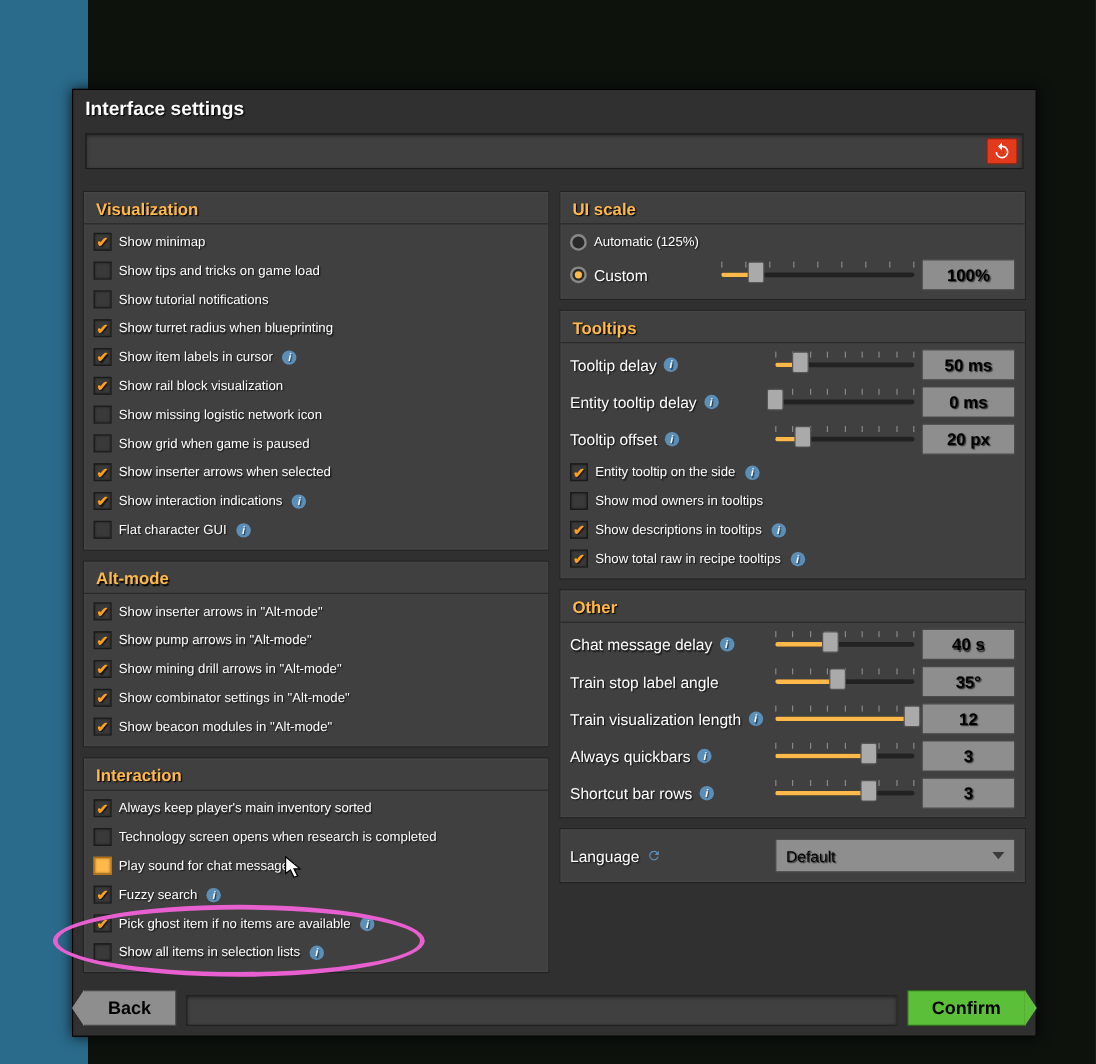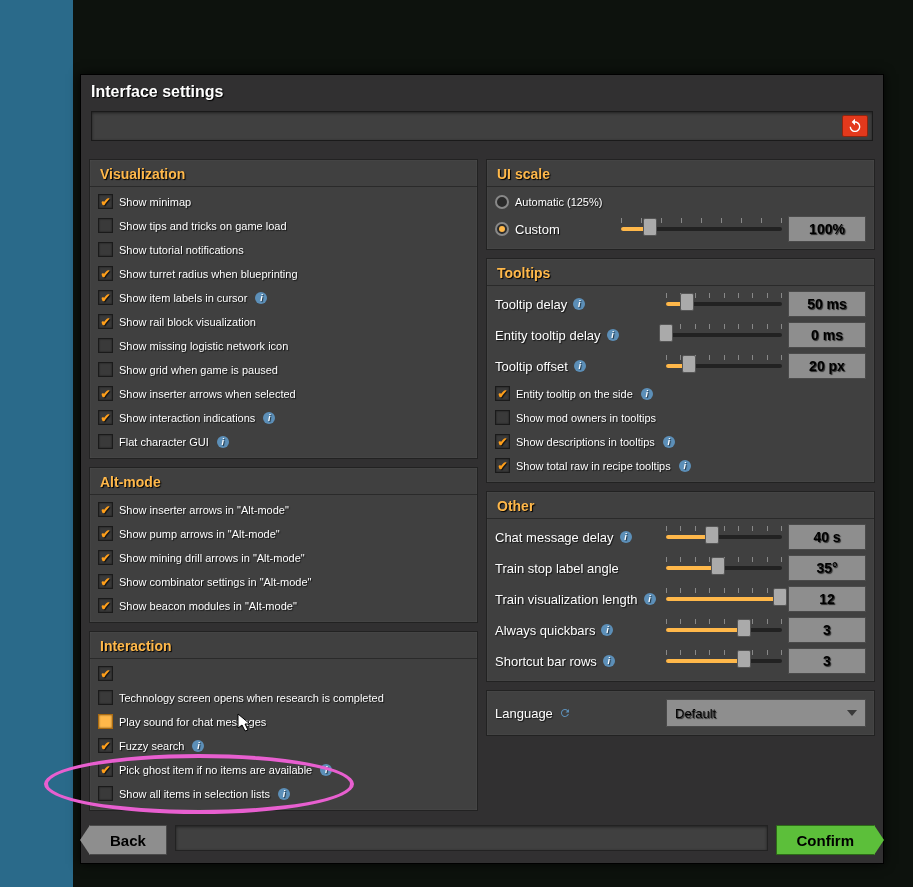--- a/index.html
+++ b/index.html
@@ -12,21 +12,21 @@
     position: relative;
   }
   .game-bg {
     position: absolute;
     inset: 0;
     background: linear-gradient(90deg, #2a6a8a 0%, #2a6a8a 8%, #0d120d 8%, #0d120d 100%);
     z-index: 0;
   }
   .panel {
     position: absolute;
-    left: 80px;
+    left: 60px;
     top: 74px;
     width: 804px;
     height: 790px;
     background: #313031;
     border: 1px solid #000;
     box-shadow: 0 0 10px rgba(0,0,0,0.8);
     z-index: 10;
     display: flex;
     flex-direction: column;
   }
@@ -255,21 +255,21 @@
     height: 12px;
     display: inline-flex;
     align-items: center;
     justify-content: center;
     margin-left: 2px;
   }
   .footer {
     display: flex;
     padding: 6px 8px 8px 8px;
     gap: 8px;
-    align-items: flex-start;
+    align-items: flex-end;
   }
   .btn {
     height: 30px;
     padding: 0 20px;
     display: flex;
     align-items: center;
     font-size: 15px;
     font-weight: bold;
     cursor: pointer;
     position: relative;
@@ -429,20 +429,21 @@
               <span>Show beacon modules in "Alt-mode"</span>
             </div>
           </div>
       </div>
 
       <div class="section">
         <div class="section-hdr">Interaction</div>
         <div class="section-body" id="int-body">
             <div class="row">
               <span class="cb checked"></span>
+              <span>Always keep player's main inventory sorted</span>
             </div>
             <div class="row">
               <span class="cb"></span>
               <span>Technology screen opens when research is completed</span>
             </div>
             <div class="row">
               <span class="cb hover"></span>
               <span>Play sound for chat messages</span>
             </div>
             <div class="row">

